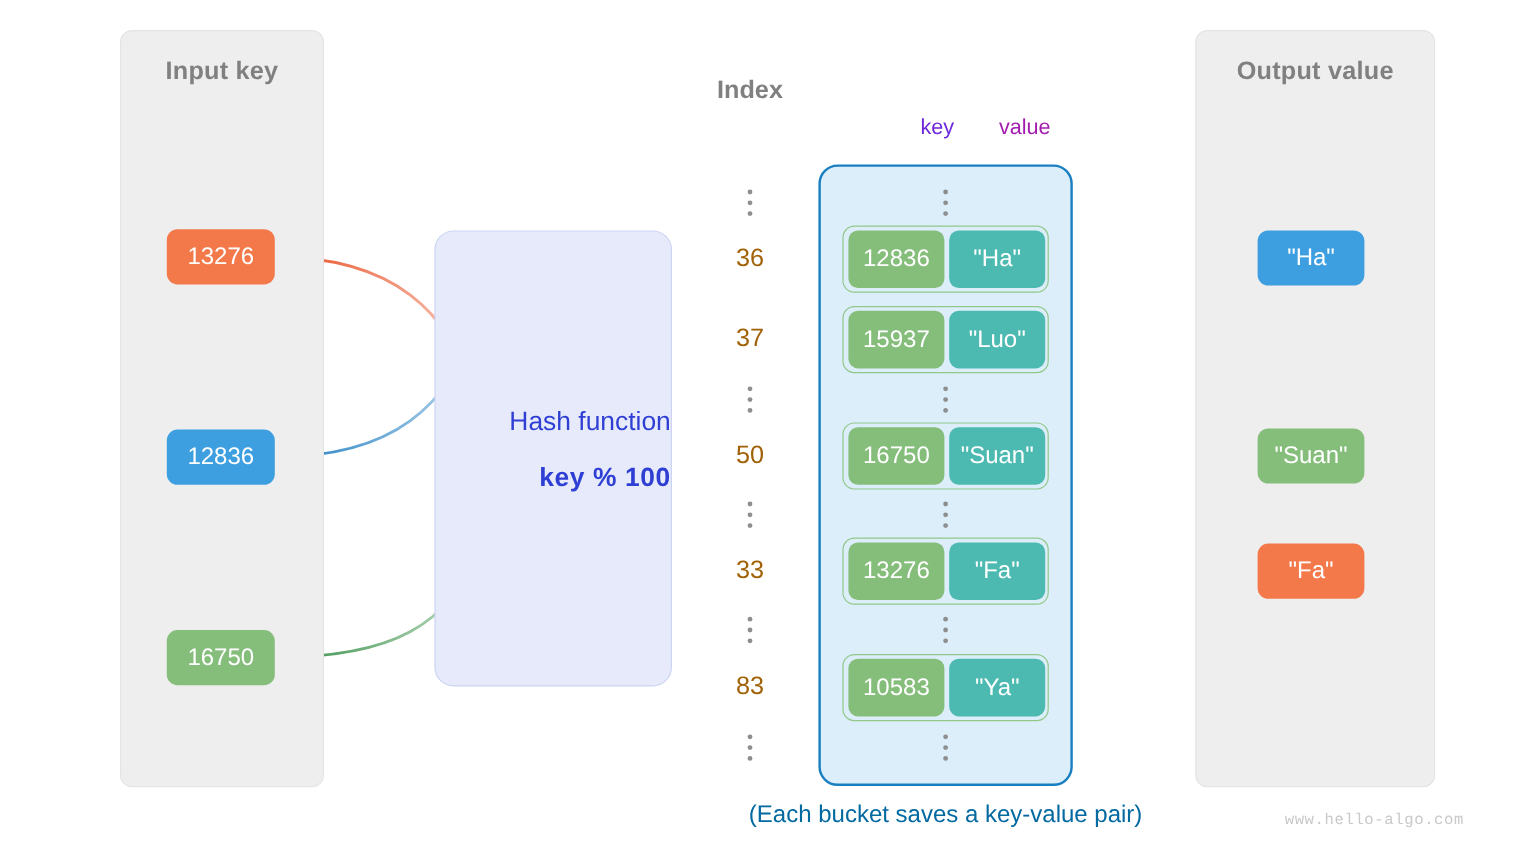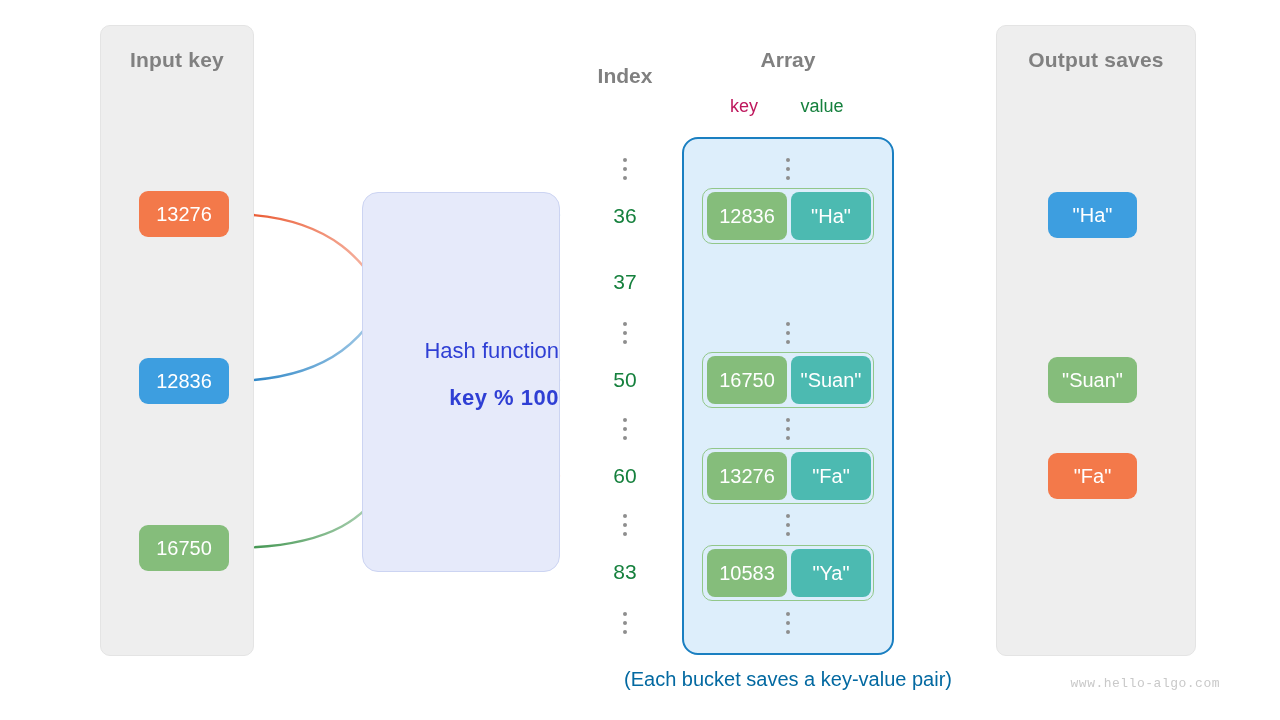--- a/index.html
+++ b/index.html
@@ -13,21 +13,21 @@
   #stage{position:absolute;left:0;top:0;width:1280px;height:720px;}
 
   
   .panel{
     position:absolute;
     background:#eeeeee;
     border:1px solid #e4e4e4;
     border-radius:10px;
     box-sizing:border-box;
   }
-  #panel-input{left:100px;top:25px;width:154px;height:631px;}
+  #panel-input{left:100px;top:25px;width:170px;height:631px;}
   #panel-output{left:996px;top:25px;width:200px;height:631px;}
 
   .panel-title{
     position:absolute;
     width:100%;
     text-align:center;
     top:22px;
     font-size:21px;
     font-weight:bold;
     color:#808080;
@@ -51,36 +51,36 @@
 
   
   .col-head{
     position:absolute;text-align:center;
     font-size:21px;font-weight:bold;color:#808080;
   }
   #head-index{left:565px;top:64px;width:120px;}
   #head-array{left:700px;top:48px;width:176px;}
 
   .sub-head{position:absolute;text-align:center;font-size:18px;}
-  #head-key{left:706px;top:96px;width:76px;color:#be185d;}
-  #head-value{left:784px;top:96px;width:76px;color:#15803d;}
+  #head-key{left:743px;top:96px;width:76px;color:#6d28d9;}
+  #head-value{left:816px;top:96px;width:76px;color:#a21caf;}
 
   
   #array-box{
     position:absolute;left:682px;top:137px;width:212px;height:518px;
     background:#ddeefb;
     border:2px solid #1a7fc1;
     border-radius:16px;
     box-sizing:border-box;
   }
 
   
   .index-cell{
     position:absolute;left:565px;width:120px;text-align:center;
-    font-size:21px;color:#15803d;
+    font-size:21px;color:#a16207;
   }
 
   
   .vdots{position:absolute;width:14px;}
   .vdots i{
     display:block;width:4px;height:4px;border-radius:50%;
     background:#8e8e8e;margin:0 auto 5px auto;
   }
 
   
@@ -215,21 +215,20 @@
   <div class="chip chip-orange" style="left:139px;top:191px;width:90px;">13276</div>
   <div class="chip chip-blue" style="left:139px;top:358px;width:90px;">12836</div>
   <div class="chip chip-green" style="left:139px;top:525px;width:90px;">16750</div>
 
   <div id="hashbox">
     <div class="hash-label" id="hash-name">Hash function</div>
     <div class="hash-label" id="hash-expr">key % 100</div>
   </div>
 
   <div class="col-head" id="head-index">Index</div>
-  <div class="col-head" id="head-array">Array</div>
   <div class="sub-head" id="head-key">key</div>
   <div class="sub-head" id="head-value">value</div>
 
   <div id="array-box"></div>
 
   <div class="vdots" style="left:618px;top:158px;">
       <i></i>
       <i></i>
       <i></i>
     </div>
@@ -239,21 +238,21 @@
       <i></i>
       <i></i>
       <i></i>
     </div>
   <div class="index-cell" style="top:368px;">50</div>
   <div class="vdots" style="left:618px;top:418px;">
       <i></i>
       <i></i>
       <i></i>
     </div>
-  <div class="index-cell" style="top:464px;">60</div>
+  <div class="index-cell" style="top:464px;">33</div>
   <div class="vdots" style="left:618px;top:514px;">
       <i></i>
       <i></i>
       <i></i>
     </div>
   <div class="index-cell" style="top:560px;">83</div>
   <div class="vdots" style="left:618px;top:612px;">
       <i></i>
       <i></i>
       <i></i>
@@ -282,35 +281,39 @@
   <div class="vdots" style="left:781px;top:612px;">
       <i></i>
       <i></i>
       <i></i>
     </div>
 
   <div class="bucket" style="left:702px;top:188px;">
     <div class="cell cell-key">12836</div>
     <div class="cell cell-val">"Ha"</div>
   </div>
+  <div class="bucket" style="left:702px;top:255px;">
+    <div class="cell cell-key">15937</div>
+    <div class="cell cell-val">"Luo"</div>
+  </div>
   <div class="bucket" style="left:702px;top:352px;">
     <div class="cell cell-key">16750</div>
     <div class="cell cell-val">"Suan"</div>
   </div>
   <div class="bucket" style="left:702px;top:448px;">
     <div class="cell cell-key">13276</div>
     <div class="cell cell-val">"Fa"</div>
   </div>
   <div class="bucket" style="left:702px;top:545px;">
     <div class="cell cell-key">10583</div>
     <div class="cell cell-val">"Ya"</div>
   </div>
 
   <div class="panel" id="panel-output">
-    <div class="panel-title">Output saves</div>
+    <div class="panel-title">Output value</div>
   </div>
 
   <div class="chip chip-blue" style="left:1048px;top:192px;width:89px;">"Ha"</div>
   <div class="chip chip-green" style="left:1048px;top:357px;width:89px;">"Suan"</div>
   <div class="chip chip-orange" style="left:1048px;top:453px;width:89px;">"Fa"</div>
 
   <div id="caption">(Each bucket saves a key-value pair)</div>
   <div id="watermark">www.hello-algo.com</div>
 
 </div>

